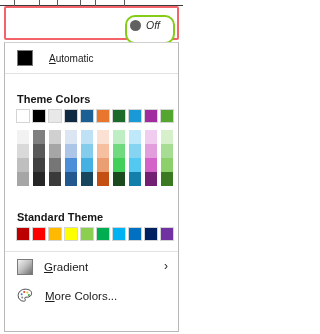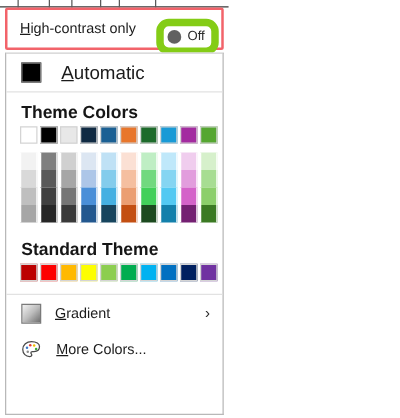--- a/index.html
+++ b/index.html
@@ -59,25 +59,26 @@
     white-space: nowrap;
   }
   .hc-label u { text-decoration: underline; }
 
   .toggle {
     position: absolute;
     left: 119px;
     top: 7px;
     width: 50px;
     height: 29px;
-    border: 6px solid #84cc16;
+    border: 2px solid #84cc16;
     border-radius: 10px;
     box-sizing: border-box;
     background: #ffffff;
     cursor: pointer;
+    font-style: italic;
   }
   .toggle .knob {
     position: absolute;
     left: 3px; top: 3px;
     width: 11px; height: 11px;
     border-radius: 50%;
     background: #616161;
   }
   .toggle .state {
     position: absolute;
@@ -114,30 +115,31 @@
   }
   .swatch-auto {
     width: 16px; height: 16px;
     background: #000000;
     border: 1px solid #7a7a7a;
     box-sizing: border-box;
     flex: 0 0 auto;
   }
   .row-automatic .lbl {
     margin-left: 16px;
-    font-size: 15px;
+    font-size: 10px;
     color: #1b1b1b;
   }
   .row-automatic .lbl u { text-decoration: underline; }
 
   .section-title {
-    font-size: 14px;
+    font-size: 11px;
     font-weight: bold;
     color: #161616;
     padding: 7px 0 4px 12px;
+    margin-top: 12px;
   }
 
   .swatch-grid {
     padding-left: 11px;
   }
   .swatch-row {
     display: flex;
     gap: 2px;
   }
   .swatch-row.base { margin-bottom: 7px; }
@@ -199,21 +201,20 @@
 
 <div id="root">
 
   <div class="chrome-strip">
     <div class="chrome-tab t1"></div>
     <div class="chrome-tab t2"></div>
     <div class="chrome-tab t3"></div>
   </div>
 
   <div class="hc-band">
-    <div class="hc-label"><u>H</u><span>igh-contrast only</span></div>
     <div class="toggle">
       <div class="knob"></div>
       <div class="state">Off</div>
     </div>
   </div>
 
   <div class="menu">
 
     <div class="row-automatic">
       <div class="swatch-auto"></div>

